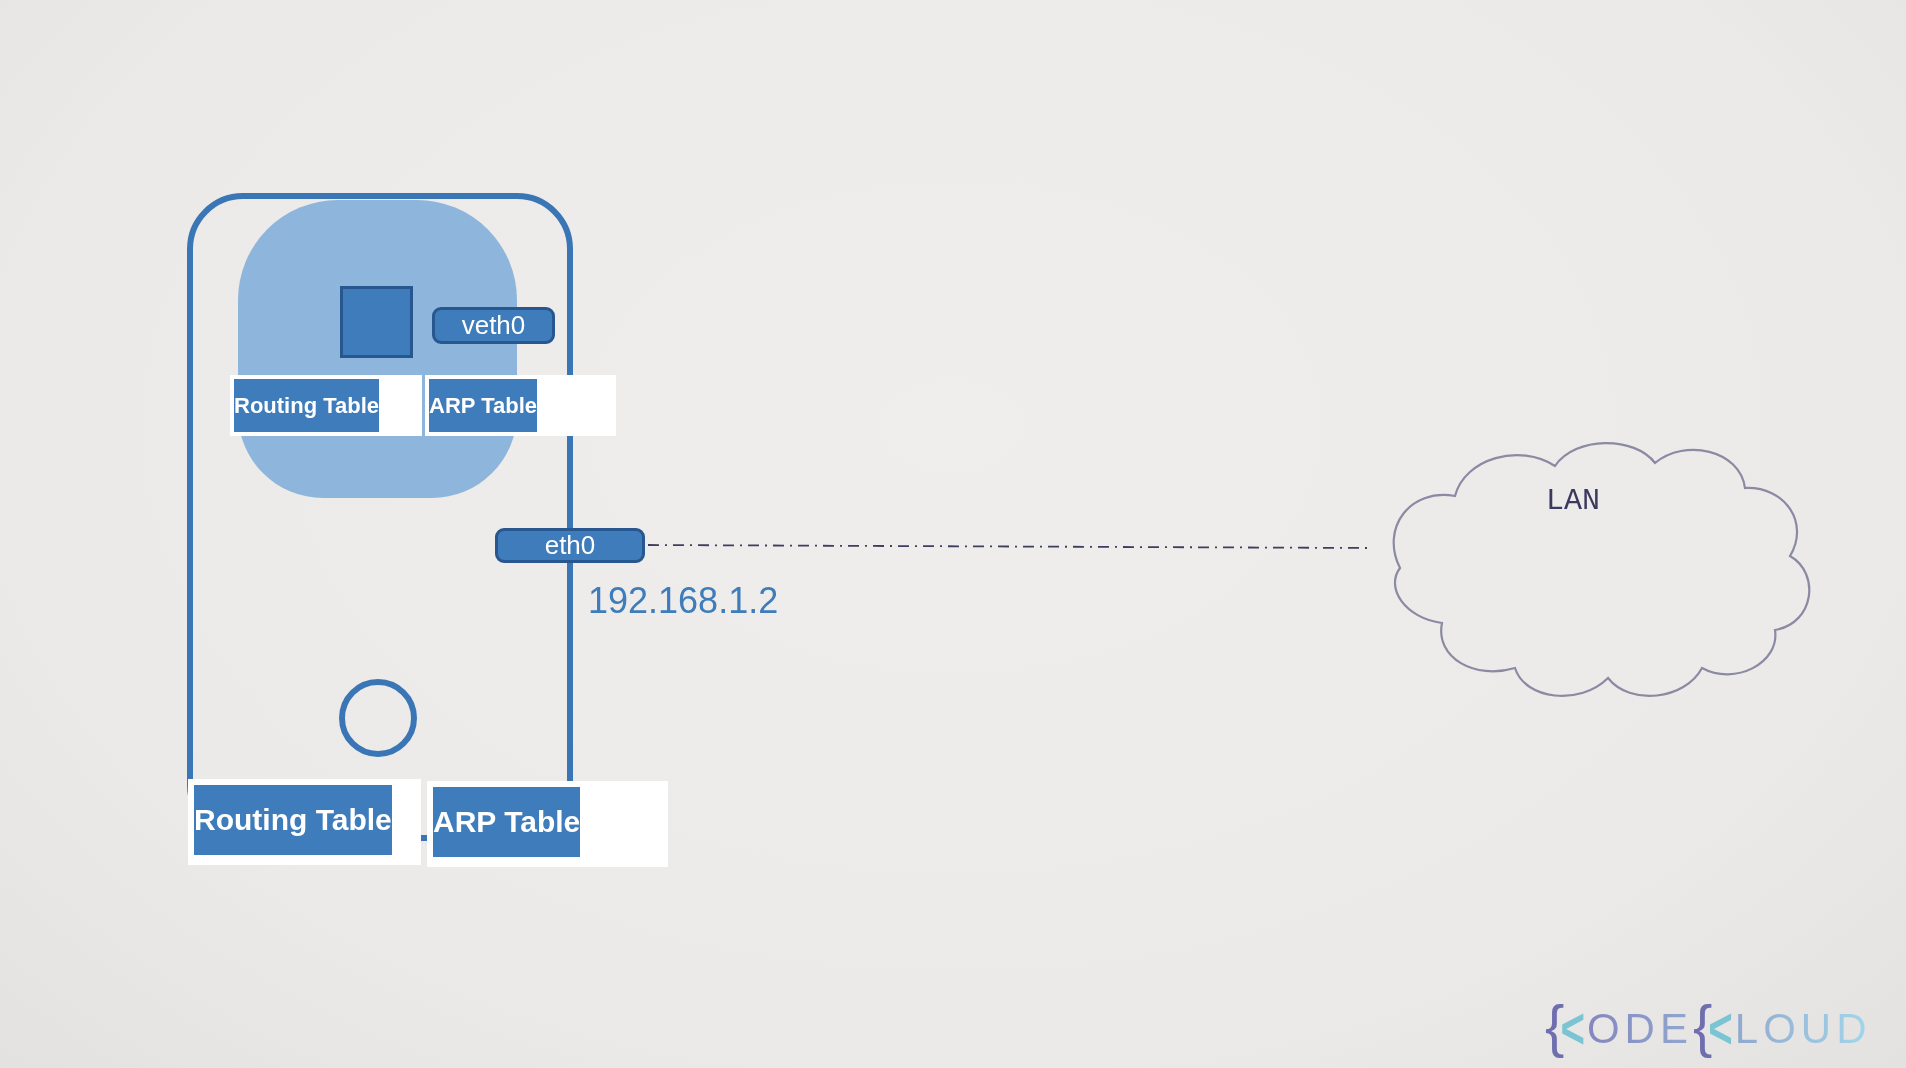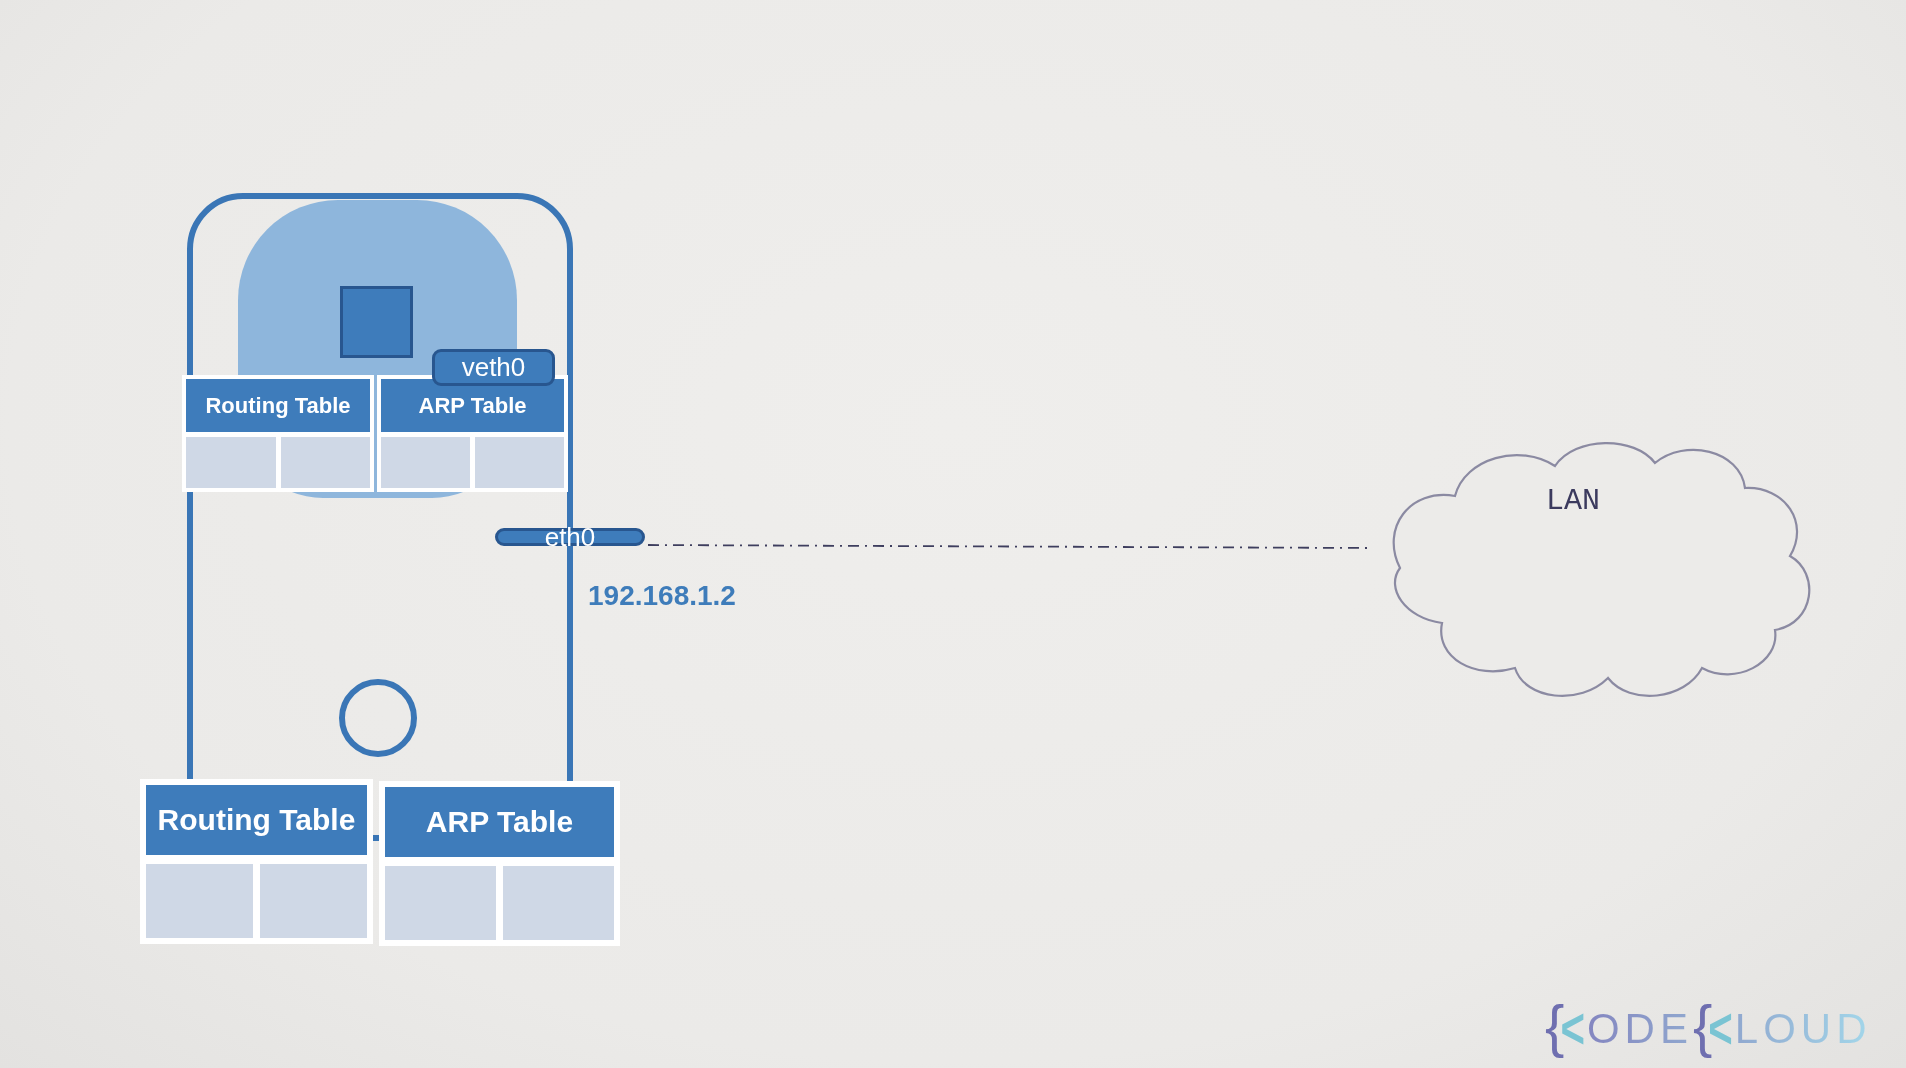--- a/index.html
+++ b/index.html
@@ -56,36 +56,36 @@
   .if-label {
     position: absolute;
     background: var(--primary);
     border: 3px solid var(--primary-dark);
     border-radius: 9px;
     color: #ffffff;
     display: flex; align-items: center; justify-content: center;
     font-size: 26px;
     z-index: 5;
   }
-  .veth-label { left: 432px; top: 307px; width: 123px; height: 37px; margin-top: 42px; }
-  .eth-label  { left: 495px; top: 528px; width: 150px; height: 18px; }
+  .veth-label { left: 432px; top: 307px; width: 123px; height: 37px; }
+  .eth-label  { left: 495px; top: 528px; width: 150px; height: 35px; }
 
   .ip-text {
     position: absolute; left: 588px; top: 580px;
-    font-size: 28px; color: var(--ip-text);
-    z-index: 4;
-    font-weight: bold;
+    font-size: 36px; color: var(--ip-text);
+    z-index: 4;
   }
 
   
   .tbl {
     position: absolute;
     background: #ffffff;
-    display: flex; flex-direction: column;
-    z-index: 4;
+    display: flex; flex-direction: row;
+    z-index: 4;
+    margin-left: 48px;
   }
   .tbl .hdr {
     background: var(--primary);
     color: #ffffff; font-weight: 700;
     display: flex; align-items: center; justify-content: center;
   }
   .tbl .cells { display: flex; }
   .tbl .cell { background: var(--cell-fill); flex: 1; }
 
   .tbl.mini { padding: 4px; gap: 5px; }

